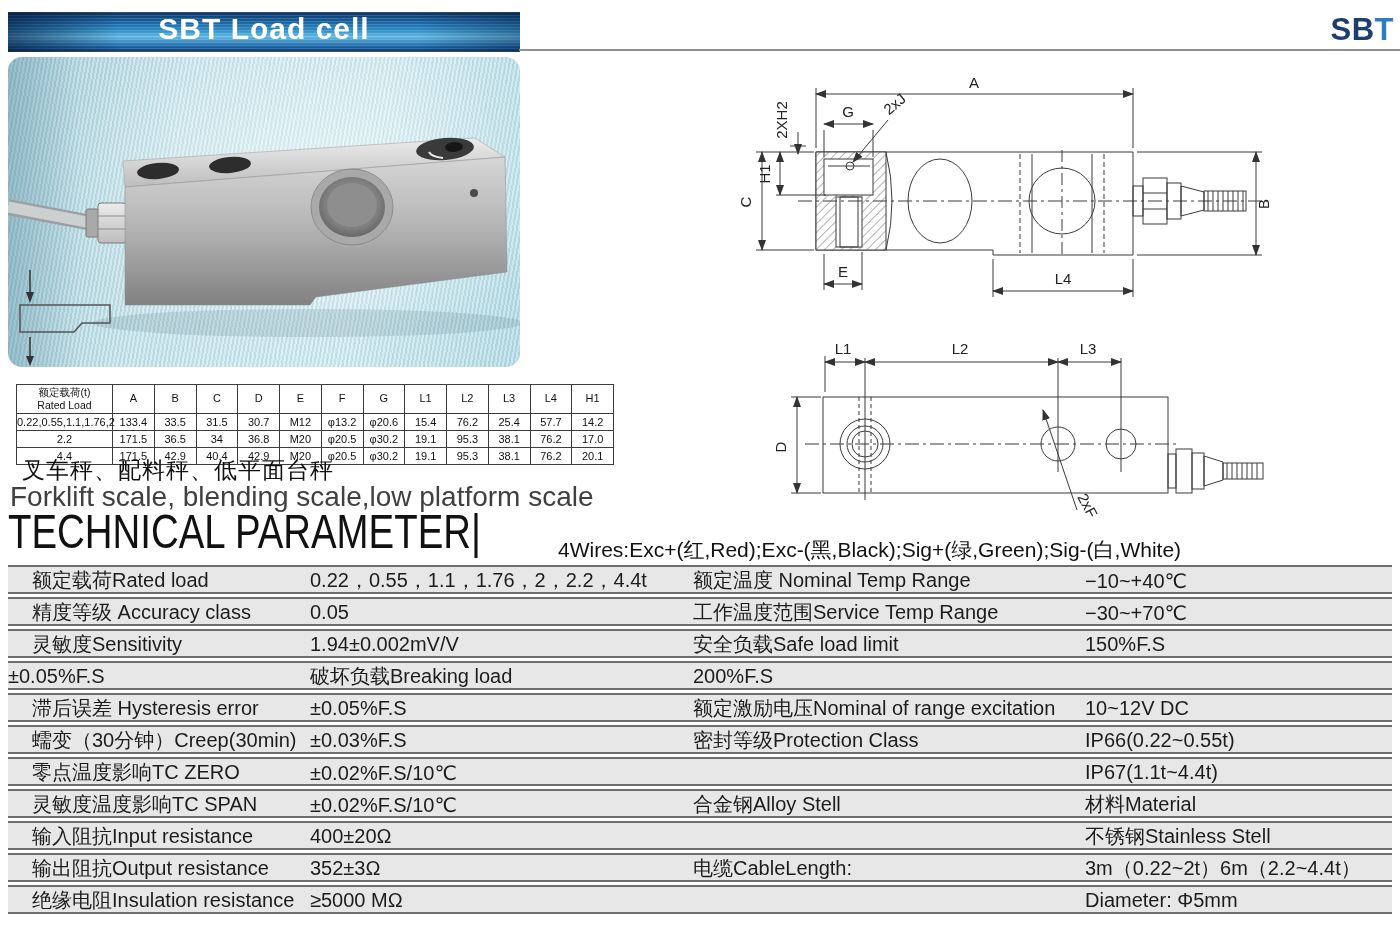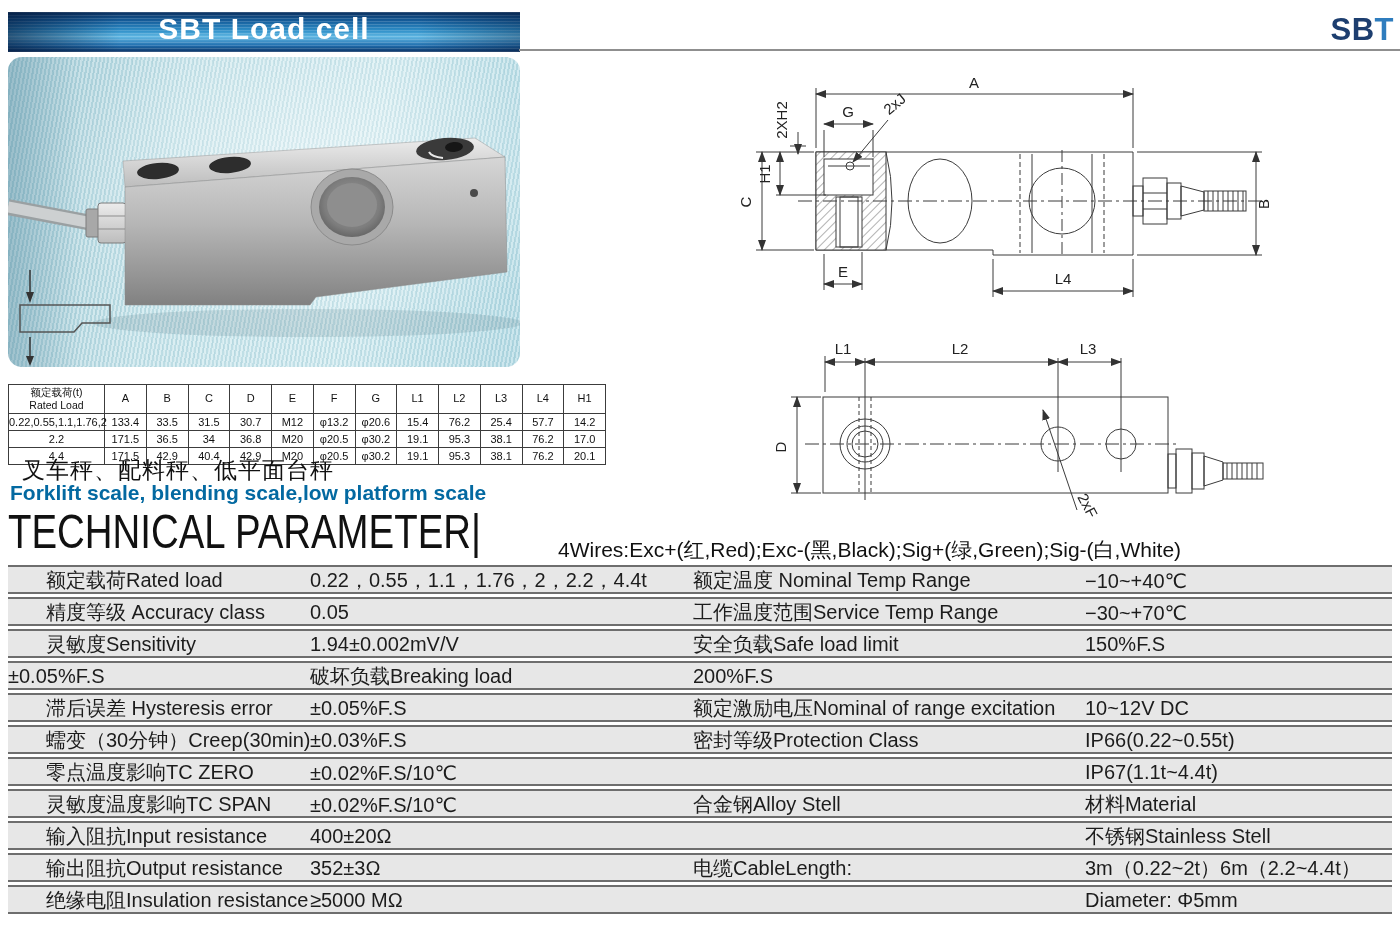--- a/index.html
+++ b/index.html
@@ -26,43 +26,43 @@
       repeating-linear-gradient(100deg, rgba(255,255,255,.30) 0 2px, rgba(140,185,198,.22) 2px 4px),
       repeating-linear-gradient(80deg, rgba(120,170,185,.12) 0 1px, rgba(255,255,255,0) 1px 5px),
       linear-gradient(100deg,#a3cbd6,#c9e6ec 32%,#d2ecf1 68%,#b4dbe5);}
   .photo svg{display:block}
 
   
   .draw{position:absolute}
   .draw text{font-family:"Liberation Sans","DejaVu Sans",sans-serif;font-size:15px;fill:#222;}
 
   
-  .dim-table{position:absolute;left:8px;top:384px;width:598px;border-collapse:collapse;table-layout:fixed;}
+  .dim-table{position:absolute;left:16px;top:384px;width:598px;border-collapse:collapse;table-layout:fixed;}
   .dim-table th,.dim-table td{border:1px solid #3c3c3c;text-align:center;font-weight:normal;
     font-size:11px;padding:0;color:#111;}
   .dim-table thead th{height:28px;line-height:1.2;}
   .dim-table tbody td{height:16px;margin-left:24px;}
   .dim-table .loadhdr{font-size:10.5px;line-height:1.25;}
 
   
   .app-cn{position:absolute;left:10px;top:455px;font-size:23px;color:#111;letter-spacing:1px;margin-left:12px;}
-  .app-en{position:absolute;left:10px;top:481px;font-size:21px;color:#0369a1;font-weight:bold;}
+  .app-en{position:absolute;left:10px;top:481px;font-size:28px;color:#404040;}
 
   
   .tech-heading{position:absolute;left:8px;top:504px;font-size:48px;font-weight:400;color:#111;
     white-space:nowrap;transform:scaleX(.80);transform-origin:0 0;letter-spacing:0;}
   .wires-note{position:absolute;left:558px;top:536px;font-size:21px;color:#111;white-space:nowrap;}
 
   
   .params{position:absolute;left:8px;top:565px;width:1384px;}
   .p-row{display:grid;grid-template-columns:302px 383px 392px 1fr;align-items:center;
     height:29px;box-sizing:border-box;background:#e7e7e7;
     border-top:2px solid #6e6e6e;border-bottom:2px solid #6e6e6e;margin-bottom:3px;
     font-size:20px;color:#1c1c1c;}
-  .p-row .c1{padding-left:38px;}
+  .p-row .c1{padding-left:24px;}
   .p-row span{white-space:nowrap;overflow:visible;}
 </style>
 </head>
 <body>
 
 <div class="page">
 
   <div class="title-bar">
     <span class="t">SBT  Load cell</span>
   </div>

